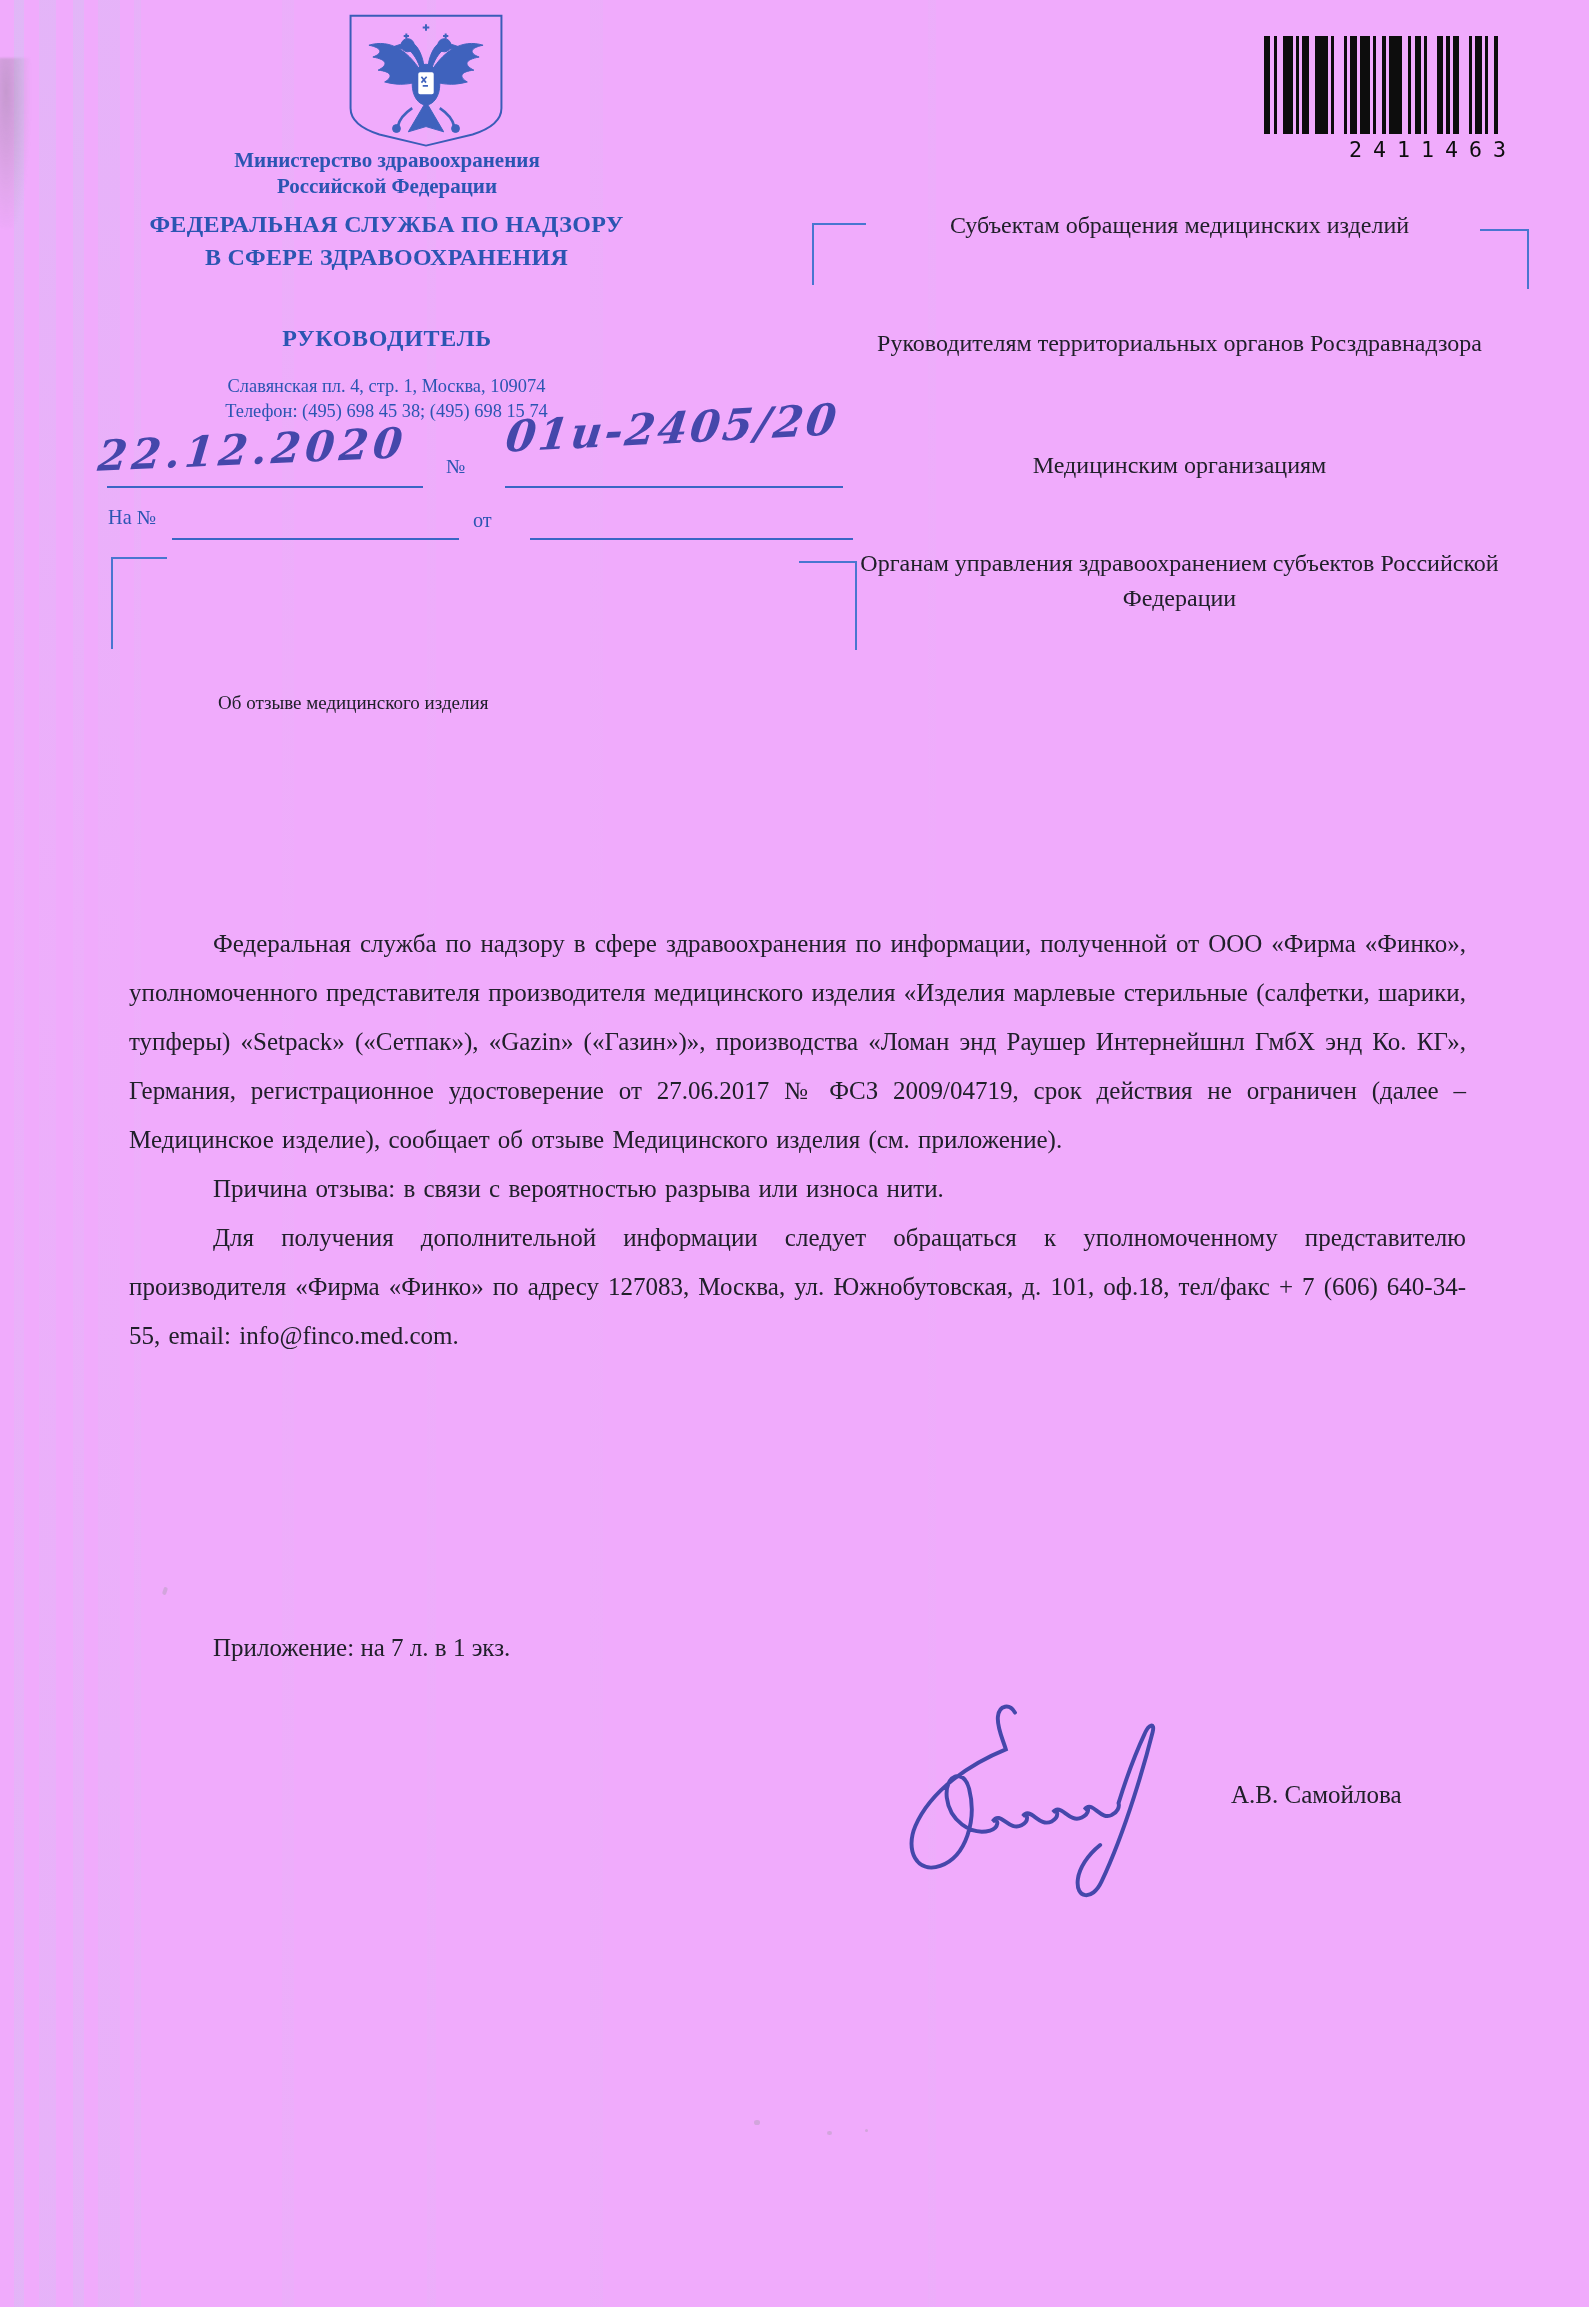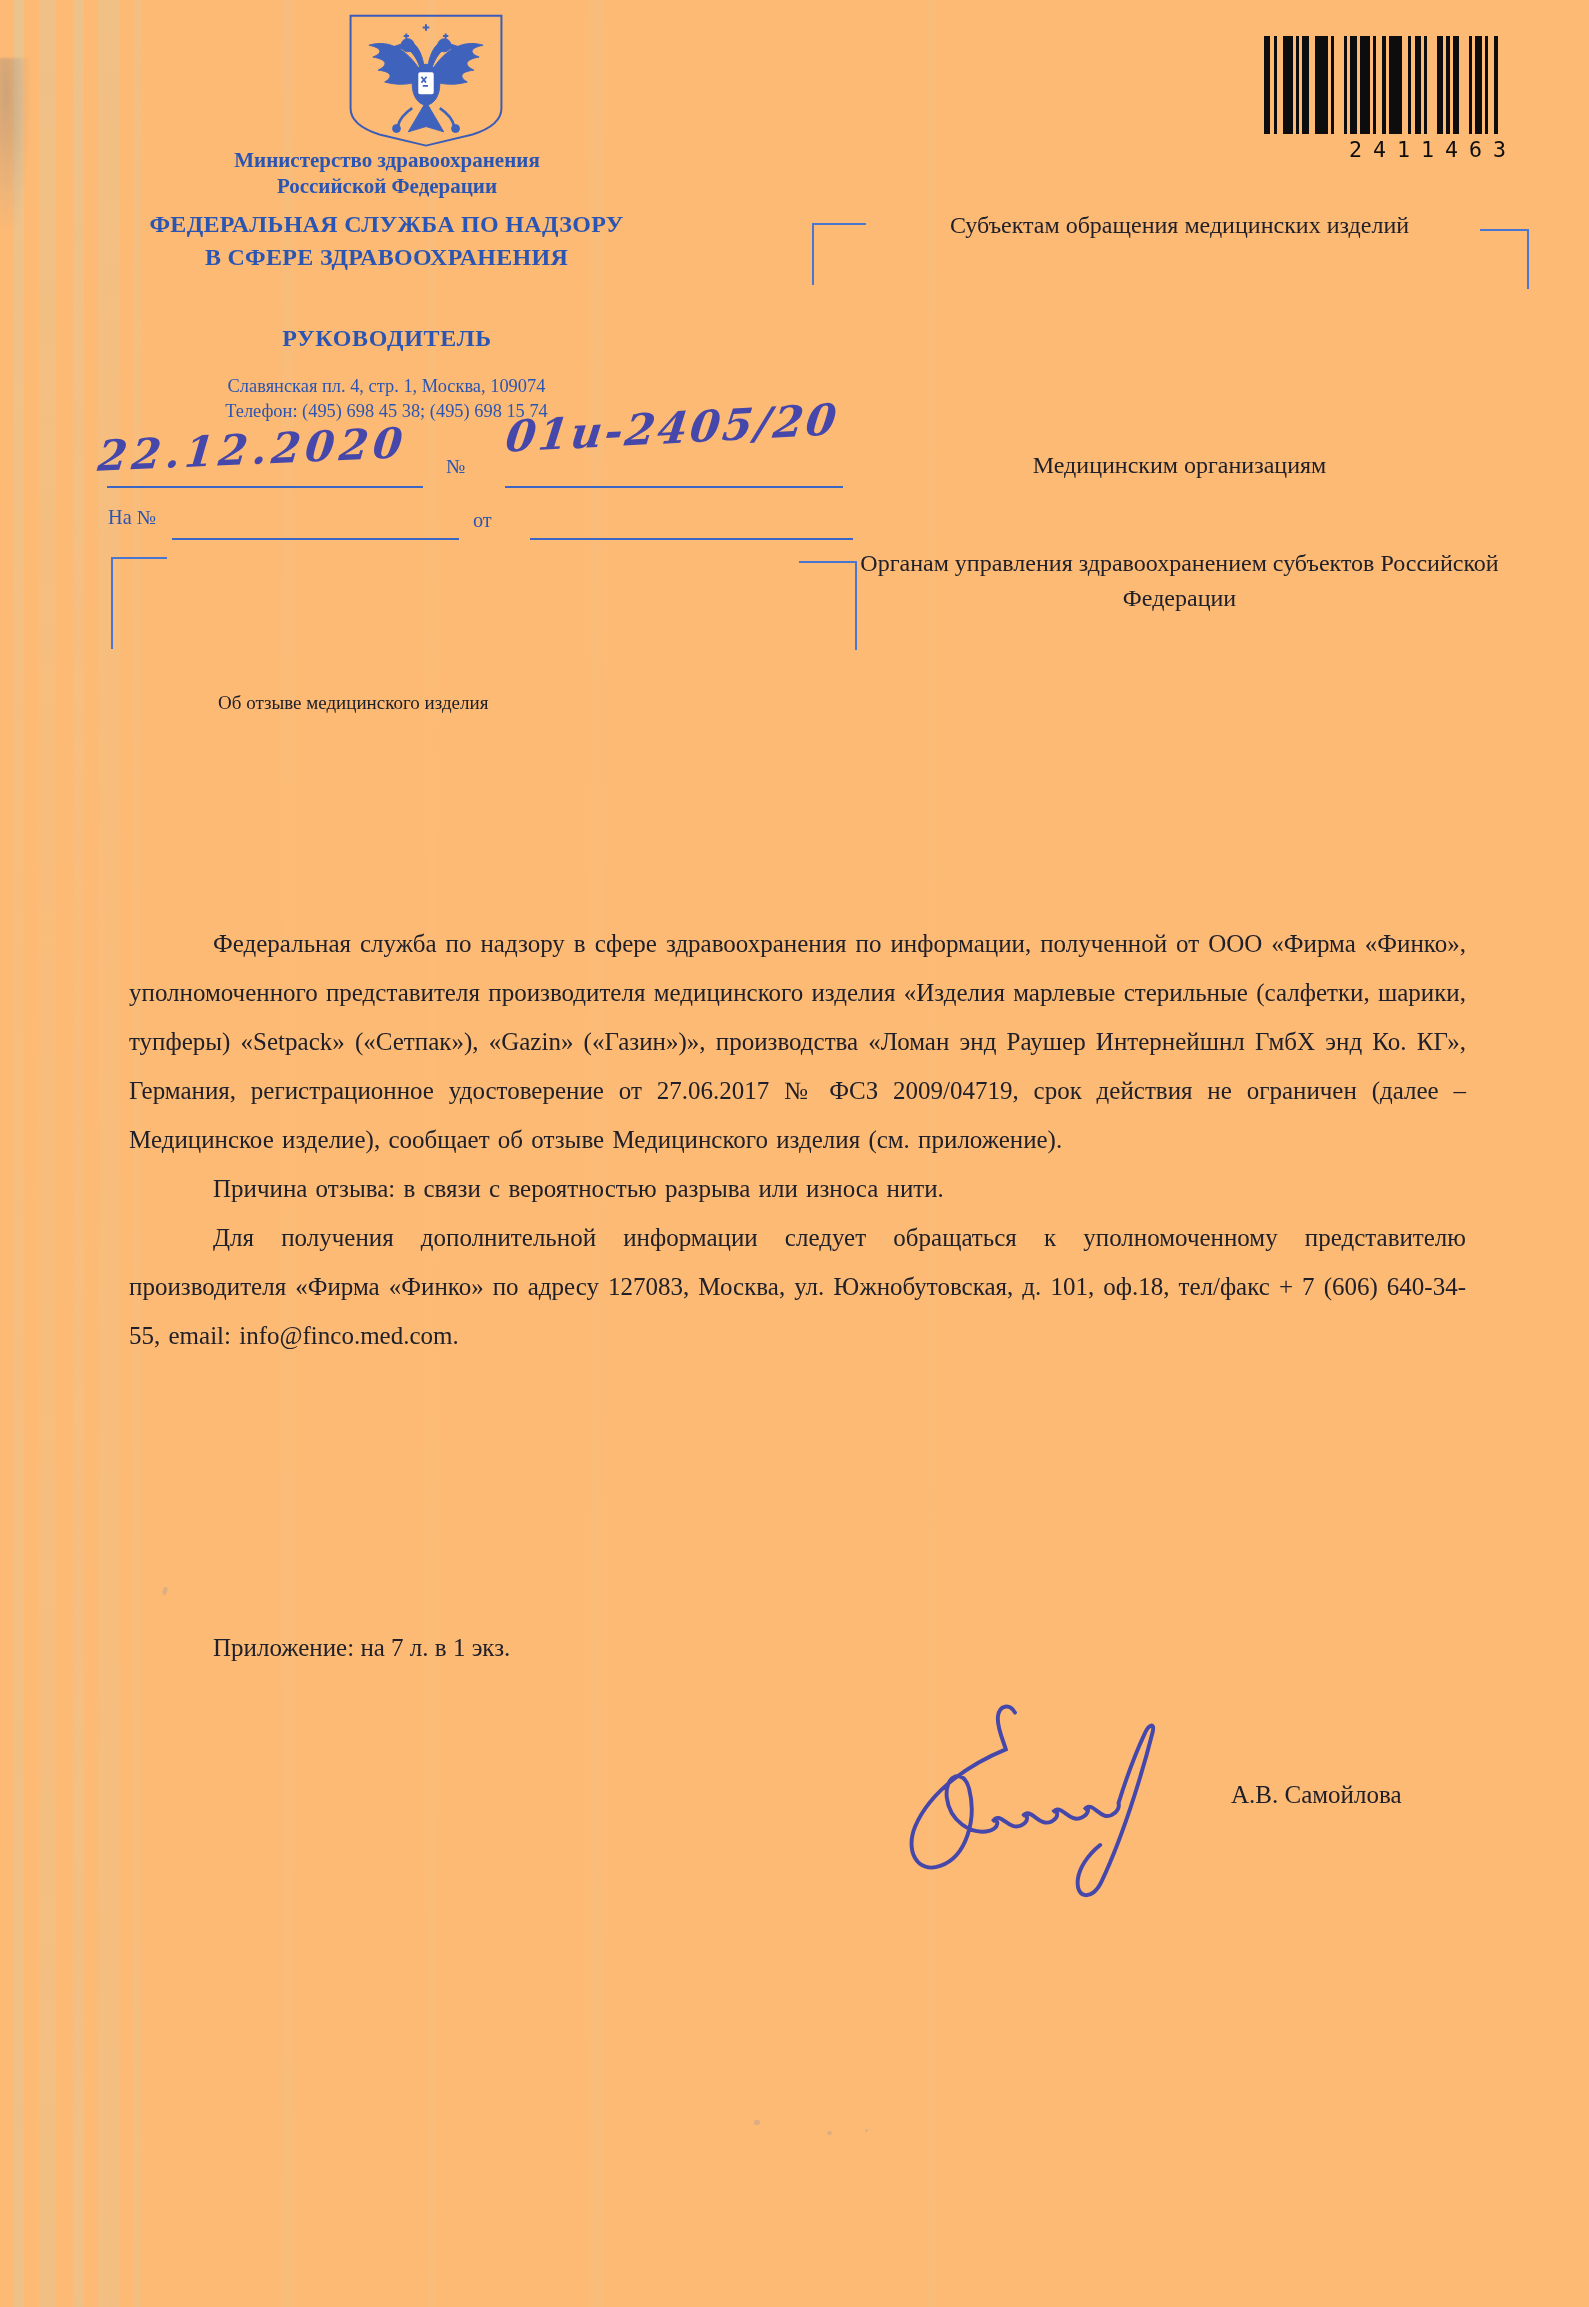--- a/index.html
+++ b/index.html
@@ -7,21 +7,21 @@
     --ink:#4547ab;
     --line:#3a66c4;
     --mark:#4876d0;
     --text:#20202a;
     --barcode:#0d0d0d;
   }
   html,body{margin:0;padding:0;background:#e8e8e8;}
   .page{
     position:relative;
     width:1589px;height:2307px;
-    background:#fdba74;
+    background:#f0abfc;
     overflow:hidden;
     font-family:"Liberation Serif","DejaVu Serif",serif;
   }
   
   .streak{position:absolute;top:0;bottom:0;pointer-events:none;
     background:linear-gradient(180deg,rgba(170,225,228,.5),rgba(190,235,235,.15) 40%,rgba(170,225,228,.4));}
   .smudge{position:absolute;left:-3.9px;top:58px;width:34px;height:170px;pointer-events:none;
     background:radial-gradient(ellipse at 30% 20%,rgba(120,120,125,.35),rgba(150,150,155,.12) 55%,transparent 75%);
     filter:blur(1.3px);}
   .speck{position:absolute;border-radius:50%;background:#9a9aa0;opacity:.35;}
@@ -193,20 +193,21 @@
         <div style="width: 3.2px;"></div>
         <div class="b" style="width: 3.2px;"></div>
         <div style="width: 6.4px;"></div>
         <div class="b" style="width: 3.2px;"></div>
         <div style="width: 13px;"></div>
       </div>
     <div class="barcode-num">2411463</div>
   </div>
 
   <div class="addressee" style="top:208px;">Субъектам обращения медицинских изделий</div>
+  <div class="addressee" style="top:326px;">Руководителям территориальных органов Росздравнадзора</div>
   <div class="addressee" style="top:448px;">Медицинским организациям</div>
   <div class="addressee" style="top:546px;">Органам управления здравоохранением субъектов Российской Федерации</div>
 
   <div class="subject">Об отзыве медицинского изделия</div>
 
   <div class="body-text">
     <p>Федеральная служба по надзору в сфере здравоохранения по информации, полученной от ООО «Фирма «Финко», уполномоченного представителя производителя медицинского изделия «Изделия марлевые стерильные (салфетки, шарики, тупферы) «Setpack» («Сетпак»), «Gazin» («Газин»)», производства «Ломан энд Раушер Интернейшнл ГмбХ энд Ко. КГ», Германия, регистрационное удостоверение от 27.06.2017 № ФСЗ 2009/04719, срок действия не ограничен (далее – Медицинское изделие), сообщает об отзыве Медицинского изделия (см. приложение).</p>
     <p>Причина отзыва: в связи с вероятностью разрыва или износа нити.</p>
     <p>Для получения дополнительной информации следует обращаться к уполномоченному представителю производителя «Фирма «Финко» по адресу 127083, Москва, ул. Южнобутовская, д. 101, оф.18, тел/факс + 7 (606) 640-34-55, email: info@finco.med.com.</p>
   </div>

